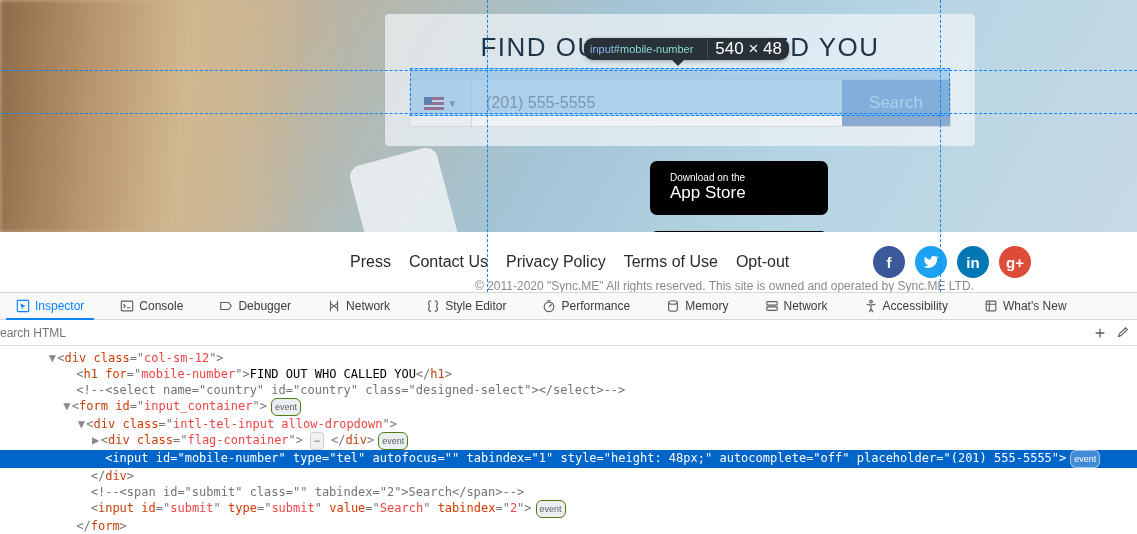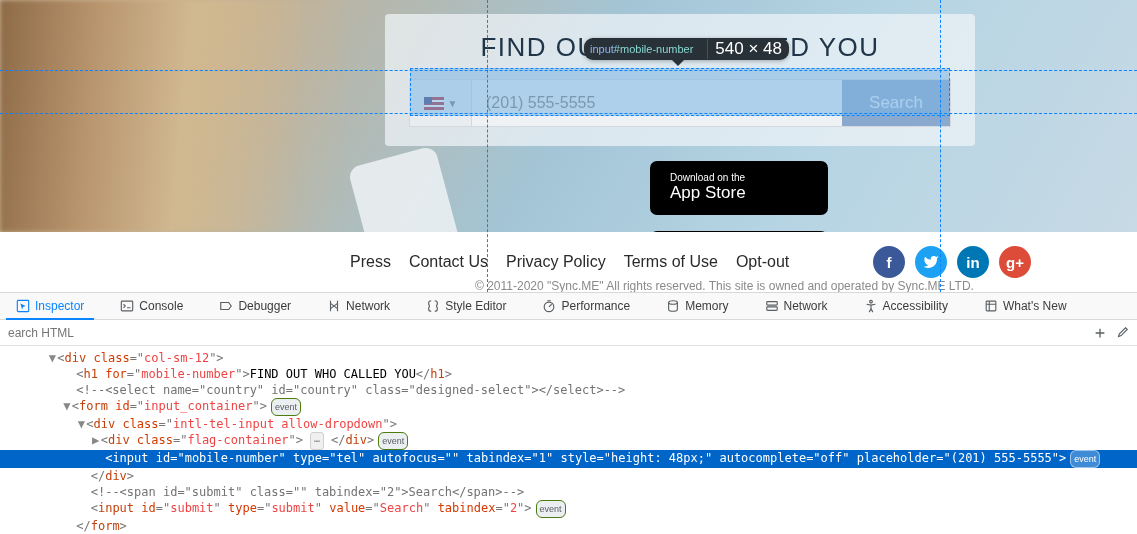--- a/index.html
+++ b/index.html
@@ -59,21 +59,21 @@
 
 
 .devtools-toolbar { height: 28px; background: #f9f9fa; border-top: 1px solid #d8d8d8; border-bottom: 1px solid #d8d8d8; display: flex; align-items: center; padding: 0 6px; gap: 16px; font-size: 12px; color: #3c3c3c; }
 .dt-tab { display: flex; align-items: center; gap: 5px; padding: 0 10px; height: 100%; cursor: pointer; }
 .dt-tab.active { color: #0a84ff; border-bottom: 2px solid #0a84ff; margin-bottom: -1px; }
 .dt-tab.active svg { stroke: #0a84ff; }
 .dt-icon { width: 14px; height: 14px; }
 
 
 .search-row { height: 26px; border-bottom: 1px solid #e0e0e0; display: flex; align-items: center; padding: 0 0; font-size: 12px; color: #888; position: relative; }
-.search-row input { flex: 1; border: none; padding: 0 8px; font-size: 12px; color: #000000; outline: none; }
+.search-row input { flex: 1; border: none; padding: 0 0; font-size: 12px; color: #000000; outline: none; }
 .search-actions { display: flex; gap: 8px; padding-right: 8px; }
 
 
 .html-tree { font-family: Menlo, Monaco, Consolas, monospace; font-size: 12px; line-height: 16px; padding: 4px 0; overflow: hidden; height: 188px; }
 .tree-row { white-space: pre; padding: 0 4px; }
 .tree-row.selected { background: #0065c9; color: #fff; }
 .tree-row.selected .t-tag, .tree-row.selected .t-attr, .tree-row.selected .t-val, .tree-row.selected .t-punc { color: #fff !important; }
 .twisty { display: inline-block; width: 10px; text-align: center; color: #888; cursor: pointer; }
 .t-punc { color: #777; }
 .t-tag { color: #c2410c; }

